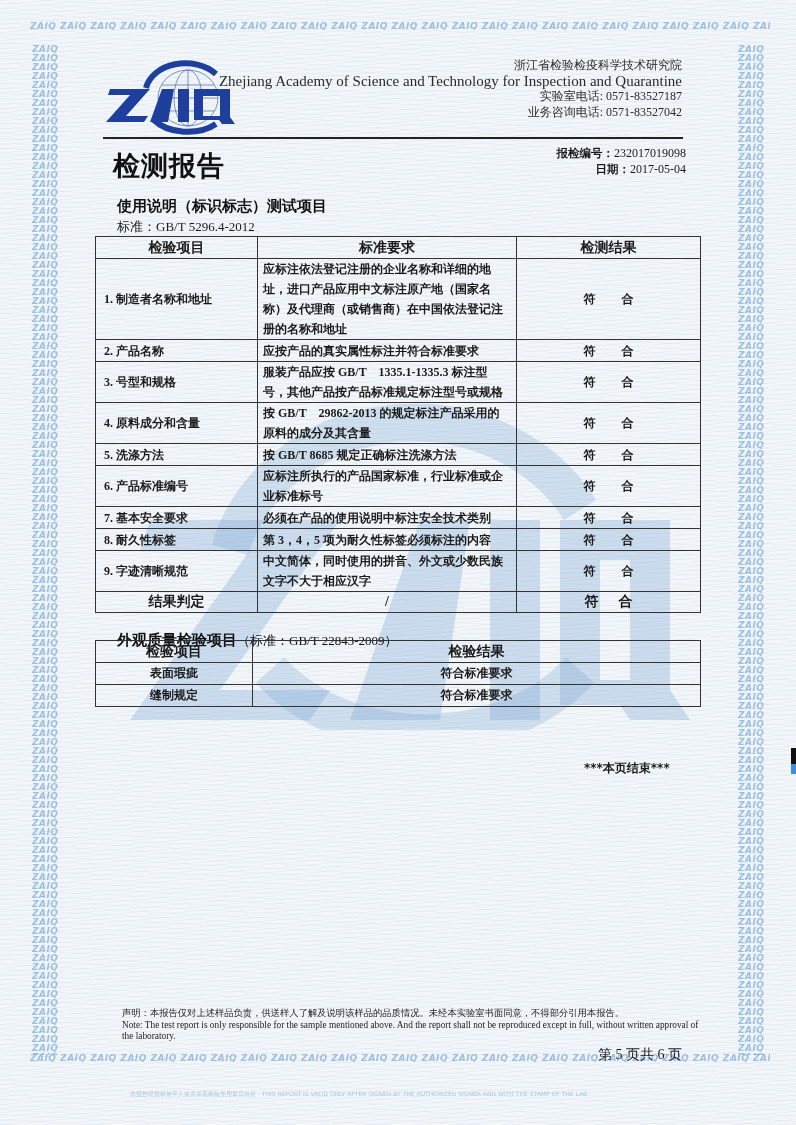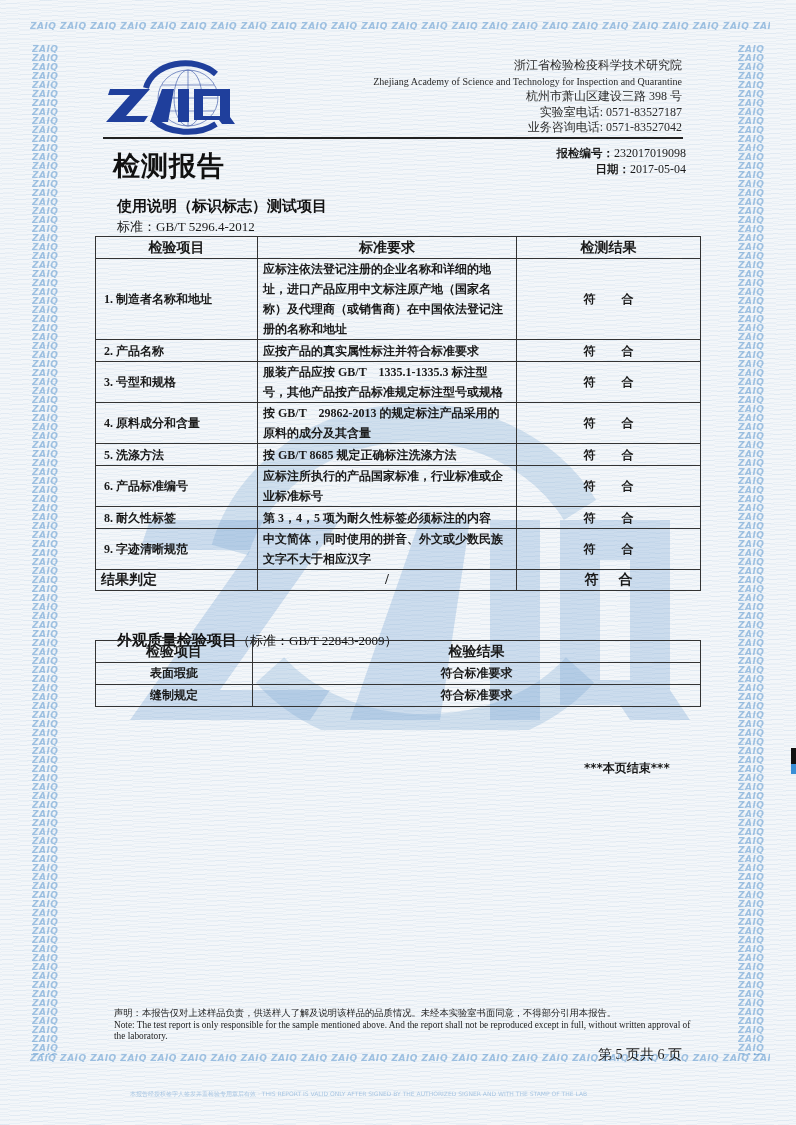--- a/index.html
+++ b/index.html
@@ -38,21 +38,21 @@
   .watermark {
     position: absolute; left: 110px; top: 400px; width: 600px; height: 330px; pointer-events: none;
   }
 
   
   .logo { position: absolute; left: 106px; top: 58px; width: 140px; height: 82px; }
   .inst {
     position: absolute; right: 114px; top: 58px; text-align: right;
     font-size: 12px; line-height: 15.5px; color: #2a2a2a;
   }
-  .inst .en { font-size: 10px; }
+  .inst .en { font-size: 15px; }
   .header-rule { position: absolute; left: 103px; top: 137px; width: 580px; height: 2px; background: #222; }
   .title {
     position: absolute; left: 113px; top: 148px; font-family: "DejaVu Sans", sans-serif;
     font-weight: bold; font-size: 27px; letter-spacing: 1px; color: #111;
   }
   .meta { position: absolute; right: 110px; top: 146px; text-align: right; font-size: 12px; line-height: 15.5px; }
   .meta .lbl { font-family: "DejaVu Sans", sans-serif; font-weight: bold; font-size: 11.5px; }
 
   .section-title {
     position: absolute; font-family: "DejaVu Sans", sans-serif; font-weight: bold; font-size: 15px; color: #111;
@@ -70,21 +70,21 @@
   .t1 td.res { text-align: center; word-spacing: 0; letter-spacing: 0; }
   .t1 td.res span { letter-spacing: 0; }
   .gap { display: inline-block; width: 26px; }
   .t1 tr.verdict td { font-size: 14px; height: 20px; }
   .t2 { left: 95px; top: 640px; width: 606px; font-size: 12px; }
   .t2 th { font-size: 14px; height: 21px; text-align: center; }
   .t2 td { height: 21px; text-align: center; }
   .t2 .c1 { width: 146px; }
 
   .end-mark { position: absolute; left: 584px; top: 760px; font-family: "DejaVu Sans", sans-serif; font-weight: bold; font-size: 12px; }
-  .footer { position: absolute; left: 114px; top: 1008px; width: 580px; font-size: 9.3px; line-height: 11.5px; color: #222; }
+  .footer { position: absolute; left: 122px; top: 1008px; width: 580px; font-size: 9.3px; line-height: 11.5px; color: #222; }
   .page-no { position: absolute; right: 114px; top: 1046px; font-size: 14px; }
 </style>
 </head>
 <body>
 
 <div class="page">
 
   <div class="band band-top" id="bandTop">ZAIQ ZAIQ ZAIQ ZAIQ ZAIQ ZAIQ ZAIQ ZAIQ ZAIQ ZAIQ ZAIQ ZAIQ ZAIQ ZAIQ ZAIQ ZAIQ ZAIQ ZAIQ ZAIQ ZAIQ ZAIQ ZAIQ ZAIQ ZAIQ ZAIQ ZAIQ ZAIQ ZAIQ ZAIQ ZAIQ ZAIQ ZAIQ ZAIQ ZAIQ ZAIQ ZAIQ ZAIQ ZAIQ ZAIQ ZAIQ ZAIQ ZAIQ ZAIQ ZAIQ ZAIQ ZAIQ ZAIQ ZAIQ ZAIQ ZAIQ ZAIQ ZAIQ ZAIQ ZAIQ ZAIQ ZAIQ ZAIQ ZAIQ ZAIQ ZAIQ ZAIQ ZAIQ ZAIQ ZAIQ ZAIQ ZAIQ ZAIQ ZAIQ ZAIQ ZAIQ ZAIQ ZAIQ ZAIQ ZAIQ ZAIQ ZAIQ ZAIQ ZAIQ ZAIQ ZAIQ ZAIQ ZAIQ ZAIQ ZAIQ ZAIQ ZAIQ ZAIQ ZAIQ ZAIQ ZAIQ ZAIQ ZAIQ ZAIQ ZAIQ ZAIQ ZAIQ ZAIQ ZAIQ ZAIQ ZAIQ ZAIQ ZAIQ ZAIQ ZAIQ ZAIQ ZAIQ ZAIQ ZAIQ ZAIQ ZAIQ ZAIQ ZAIQ ZAIQ ZAIQ ZAIQ ZAIQ ZAIQ ZAIQ ZAIQ ZAIQ ZAIQ ZAIQ ZAIQ ZAIQ ZAIQ ZAIQ ZAIQ ZAIQ ZAIQ ZAIQ ZAIQ ZAIQ ZAIQ ZAIQ ZAIQ ZAIQ ZAIQ ZAIQ ZAIQ ZAIQ ZAIQ ZAIQ ZAIQ ZAIQ ZAIQ ZAIQ ZAIQ ZAIQ ZAIQ ZAIQ ZAIQ ZAIQ ZAIQ ZAIQ ZAIQ ZAIQ ZAIQ ZAIQ ZAIQ ZAIQ ZAIQ ZAIQ ZAIQ ZAIQ ZAIQ ZAIQ ZAIQ ZAIQ ZAIQ ZAIQ ZAIQ ZAIQ ZAIQ ZAIQ ZAIQ ZAIQ ZAIQ ZAIQ ZAIQ ZAIQ ZAIQ ZAIQ ZAIQ ZAIQ ZAIQ ZAIQ ZAIQ ZAIQ ZAIQ ZAIQ ZAIQ ZAIQ ZAIQ ZAIQ ZAIQ ZAIQ ZAIQ ZAIQ ZAIQ ZAIQ ZAIQ ZAIQ ZAIQ ZAIQ ZAIQ ZAIQ ZAIQ ZAIQ ZAIQ ZAIQ ZAIQ ZAIQ ZAIQ ZAIQ ZAIQ ZAIQ ZAIQ ZAIQ ZAIQ ZAIQ ZAIQ ZAIQ ZAIQ ZAIQ ZAIQ ZAIQ ZAIQ ZAIQ ZAIQ ZAIQ ZAIQ ZAIQ ZAIQ ZAIQ ZAIQ ZAIQ ZAIQ ZAIQ ZAIQ ZAIQ ZAIQ ZAIQ ZAIQ ZAIQ ZAIQ ZAIQ ZAIQ ZAIQ ZAIQ ZAIQ ZAIQ ZAIQ ZAIQ ZAIQ ZAIQ ZAIQ ZAIQ ZAIQ ZAIQ ZAIQ ZAIQ ZAIQ ZAIQ ZAIQ ZAIQ ZAIQ ZAIQ ZAIQ ZAIQ ZAIQ ZAIQ ZAIQ ZAIQ ZAIQ ZAIQ ZAIQ ZAIQ ZAIQ ZAIQ ZAIQ ZAIQ ZAIQ ZAIQ ZAIQ ZAIQ ZAIQ ZAIQ ZAIQ ZAIQ ZAIQ ZAIQ ZAIQ ZAIQ ZAIQ ZAIQ ZAIQ ZAIQ ZAIQ ZAIQ ZAIQ ZAIQ ZAIQ ZAIQ ZAIQ ZAIQ ZAIQ ZAIQ ZAIQ ZAIQ ZAIQ ZAIQ ZAIQ ZAIQ ZAIQ ZAIQ ZAIQ ZAIQ ZAIQ ZAIQ ZAIQ ZAIQ ZAIQ ZAIQ ZAIQ ZAIQ ZAIQ ZAIQ ZAIQ ZAIQ ZAIQ ZAIQ ZAIQ ZAIQ ZAIQ ZAIQ ZAIQ ZAIQ ZAIQ ZAIQ ZAIQ ZAIQ ZAIQ ZAIQ ZAIQ ZAIQ ZAIQ ZAIQ ZAIQ ZAIQ ZAIQ ZAIQ ZAIQ ZAIQ ZAIQ ZAIQ ZAIQ ZAIQ ZAIQ ZAIQ ZAIQ ZAIQ ZAIQ ZAIQ ZAIQ ZAIQ ZAIQ ZAIQ ZAIQ ZAIQ ZAIQ ZAIQ ZAIQ ZAIQ ZAIQ ZAIQ ZAIQ ZAIQ ZAIQ ZAIQ ZAIQ ZAIQ ZAIQ ZAIQ ZAIQ ZAIQ ZAIQ ZAIQ ZAIQ ZAIQ ZAIQ ZAIQ ZAIQ ZAIQ ZAIQ ZAIQ ZAIQ ZAIQ ZAIQ ZAIQ ZAIQ </div>
   <div class="band band-bottom" id="bandBottom">ZAIQ ZAIQ ZAIQ ZAIQ ZAIQ ZAIQ ZAIQ ZAIQ ZAIQ ZAIQ ZAIQ ZAIQ ZAIQ ZAIQ ZAIQ ZAIQ ZAIQ ZAIQ ZAIQ ZAIQ ZAIQ ZAIQ ZAIQ ZAIQ ZAIQ ZAIQ ZAIQ ZAIQ ZAIQ ZAIQ ZAIQ ZAIQ ZAIQ ZAIQ ZAIQ ZAIQ ZAIQ ZAIQ ZAIQ ZAIQ ZAIQ ZAIQ ZAIQ ZAIQ ZAIQ ZAIQ ZAIQ ZAIQ ZAIQ ZAIQ ZAIQ ZAIQ ZAIQ ZAIQ ZAIQ ZAIQ ZAIQ ZAIQ ZAIQ ZAIQ ZAIQ ZAIQ ZAIQ ZAIQ ZAIQ ZAIQ ZAIQ ZAIQ ZAIQ ZAIQ ZAIQ ZAIQ ZAIQ ZAIQ ZAIQ ZAIQ ZAIQ ZAIQ ZAIQ ZAIQ ZAIQ ZAIQ ZAIQ ZAIQ ZAIQ ZAIQ ZAIQ ZAIQ ZAIQ ZAIQ ZAIQ ZAIQ ZAIQ ZAIQ ZAIQ ZAIQ ZAIQ ZAIQ ZAIQ ZAIQ ZAIQ ZAIQ ZAIQ ZAIQ ZAIQ ZAIQ ZAIQ ZAIQ ZAIQ ZAIQ ZAIQ ZAIQ ZAIQ ZAIQ ZAIQ ZAIQ ZAIQ ZAIQ ZAIQ ZAIQ ZAIQ ZAIQ ZAIQ ZAIQ ZAIQ ZAIQ ZAIQ ZAIQ ZAIQ ZAIQ ZAIQ ZAIQ ZAIQ ZAIQ ZAIQ ZAIQ ZAIQ ZAIQ ZAIQ ZAIQ ZAIQ ZAIQ ZAIQ ZAIQ ZAIQ ZAIQ ZAIQ ZAIQ ZAIQ ZAIQ ZAIQ ZAIQ ZAIQ ZAIQ ZAIQ ZAIQ ZAIQ ZAIQ ZAIQ ZAIQ ZAIQ ZAIQ ZAIQ ZAIQ ZAIQ ZAIQ ZAIQ ZAIQ ZAIQ ZAIQ ZAIQ ZAIQ ZAIQ ZAIQ ZAIQ ZAIQ ZAIQ ZAIQ ZAIQ ZAIQ ZAIQ ZAIQ ZAIQ ZAIQ ZAIQ ZAIQ ZAIQ ZAIQ ZAIQ ZAIQ ZAIQ ZAIQ ZAIQ ZAIQ ZAIQ ZAIQ ZAIQ ZAIQ ZAIQ ZAIQ ZAIQ ZAIQ ZAIQ ZAIQ ZAIQ ZAIQ ZAIQ ZAIQ ZAIQ ZAIQ ZAIQ ZAIQ ZAIQ ZAIQ ZAIQ ZAIQ ZAIQ ZAIQ ZAIQ ZAIQ ZAIQ ZAIQ ZAIQ ZAIQ ZAIQ ZAIQ ZAIQ ZAIQ ZAIQ ZAIQ ZAIQ ZAIQ ZAIQ ZAIQ ZAIQ ZAIQ ZAIQ ZAIQ ZAIQ ZAIQ ZAIQ ZAIQ ZAIQ ZAIQ ZAIQ ZAIQ ZAIQ ZAIQ ZAIQ ZAIQ ZAIQ ZAIQ ZAIQ ZAIQ ZAIQ ZAIQ ZAIQ ZAIQ ZAIQ ZAIQ ZAIQ ZAIQ ZAIQ ZAIQ ZAIQ ZAIQ ZAIQ ZAIQ ZAIQ ZAIQ ZAIQ ZAIQ ZAIQ ZAIQ ZAIQ ZAIQ ZAIQ ZAIQ ZAIQ ZAIQ ZAIQ ZAIQ ZAIQ ZAIQ ZAIQ ZAIQ ZAIQ ZAIQ ZAIQ ZAIQ ZAIQ ZAIQ ZAIQ ZAIQ ZAIQ ZAIQ ZAIQ ZAIQ ZAIQ ZAIQ ZAIQ ZAIQ ZAIQ ZAIQ ZAIQ ZAIQ ZAIQ ZAIQ ZAIQ ZAIQ ZAIQ ZAIQ ZAIQ ZAIQ ZAIQ ZAIQ ZAIQ ZAIQ ZAIQ ZAIQ ZAIQ ZAIQ ZAIQ ZAIQ ZAIQ ZAIQ ZAIQ ZAIQ ZAIQ ZAIQ ZAIQ ZAIQ ZAIQ ZAIQ ZAIQ ZAIQ ZAIQ ZAIQ ZAIQ ZAIQ ZAIQ ZAIQ ZAIQ ZAIQ ZAIQ ZAIQ ZAIQ ZAIQ ZAIQ ZAIQ ZAIQ ZAIQ ZAIQ ZAIQ ZAIQ ZAIQ ZAIQ ZAIQ ZAIQ ZAIQ ZAIQ ZAIQ ZAIQ ZAIQ ZAIQ ZAIQ ZAIQ ZAIQ ZAIQ ZAIQ ZAIQ ZAIQ ZAIQ ZAIQ ZAIQ ZAIQ ZAIQ ZAIQ ZAIQ ZAIQ ZAIQ ZAIQ ZAIQ ZAIQ ZAIQ ZAIQ ZAIQ ZAIQ ZAIQ ZAIQ ZAIQ ZAIQ ZAIQ ZAIQ ZAIQ ZAIQ ZAIQ ZAIQ ZAIQ ZAIQ </div>
   <div class="band band-left" id="bandLeft">ZAIQ ZAIQ ZAIQ ZAIQ ZAIQ ZAIQ ZAIQ ZAIQ ZAIQ ZAIQ ZAIQ ZAIQ ZAIQ ZAIQ ZAIQ ZAIQ ZAIQ ZAIQ ZAIQ ZAIQ ZAIQ ZAIQ ZAIQ ZAIQ ZAIQ ZAIQ ZAIQ ZAIQ ZAIQ ZAIQ ZAIQ ZAIQ ZAIQ ZAIQ ZAIQ ZAIQ ZAIQ ZAIQ ZAIQ ZAIQ ZAIQ ZAIQ ZAIQ ZAIQ ZAIQ ZAIQ ZAIQ ZAIQ ZAIQ ZAIQ ZAIQ ZAIQ ZAIQ ZAIQ ZAIQ ZAIQ ZAIQ ZAIQ ZAIQ ZAIQ ZAIQ ZAIQ ZAIQ ZAIQ ZAIQ ZAIQ ZAIQ ZAIQ ZAIQ ZAIQ ZAIQ ZAIQ ZAIQ ZAIQ ZAIQ ZAIQ ZAIQ ZAIQ ZAIQ ZAIQ ZAIQ ZAIQ ZAIQ ZAIQ ZAIQ ZAIQ ZAIQ ZAIQ ZAIQ ZAIQ ZAIQ ZAIQ ZAIQ ZAIQ ZAIQ ZAIQ ZAIQ ZAIQ ZAIQ ZAIQ ZAIQ ZAIQ ZAIQ ZAIQ ZAIQ ZAIQ ZAIQ ZAIQ ZAIQ ZAIQ ZAIQ ZAIQ ZAIQ ZAIQ ZAIQ ZAIQ ZAIQ ZAIQ ZAIQ ZAIQ </div>
@@ -122,21 +122,20 @@
       <polygon points="4,31 44,31 20,58 42,58 38,64 0,64 24,37 2,37"></polygon>
       <polygon points="44,64 56,31 68,31 62,64"></polygon>
       <rect x="72" y="31" width="11" height="33"></rect>
       <path d="M88 31 h36 v28 l5 7 h-13 l-3 -4 h-25 z M97 38 v20 h17 v-20 z" fill-rule="evenodd"></path>
     </g>
   </svg>
 
   <div class="inst">
     <div>浙江省检验检疫科学技术研究院</div>
     <div class="en">Zhejiang Academy of Science and Technology for Inspection and Quarantine</div>
-    <div>杭州市萧山区建设三路 398 号</div>
     <div>实验室电话: 0571-83527187</div>
     <div>业务咨询电话: 0571-83527042</div>
   </div>
   <div class="header-rule"></div>
 
   <div class="title">检测报告</div>
   <div class="meta">
     <div><span class="lbl">报检编号：</span><span>232017019098</span></div>
     <div><span class="lbl">日期：</span><span>2017-05-04</span></div>
   </div>
@@ -177,31 +176,36 @@
           <td class="item">5. 洗涤方法</td>
           <td class="req">按 GB/T 8685 规定正确标注洗涤方法</td>
           <td class="res"><span>符</span><span class="gap"></span><span>合</span></td>
         </tr>
         <tr>
           <td class="item">6. 产品标准编号</td>
           <td class="req">应标注所执行的产品国家标准，行业标准或企业标准标号</td>
           <td class="res"><span>符</span><span class="gap"></span><span>合</span></td>
         </tr>
         <tr>
+          <td class="item">7. 基本安全要求</td>
+          <td class="req">必须在产品的使用说明中标注安全技术类别</td>
+          <td class="res"><span>符</span><span class="gap"></span><span>合</span></td>
+        </tr>
+        <tr>
           <td class="item">8. 耐久性标签</td>
           <td class="req">第 3，4，5 项为耐久性标签必须标注的内容</td>
           <td class="res"><span>符</span><span class="gap"></span><span>合</span></td>
         </tr>
         <tr>
           <td class="item">9. 字迹清晰规范</td>
           <td class="req">中文简体，同时使用的拼音、外文或少数民族文字不大于相应汉字</td>
           <td class="res"><span>符</span><span class="gap"></span><span>合</span></td>
         </tr>
         <tr class="verdict">
-          <td style="text-align:left">结果判定</td>
+          <td style="text-align:center">结果判定</td>
           <td style="text-align:center">/</td>
           <td class="res"><span>符</span><span class="gap" style="width:20px"></span><span>合</span></td>
         </tr>
       </tbody>
   </table>
 
   <div class="section-title" style="left:117px; top:631px;">
     <span>外观质量检验项目</span><span class="sub">（标准：GB/T 22843-2009）</span>
   </div>
 

